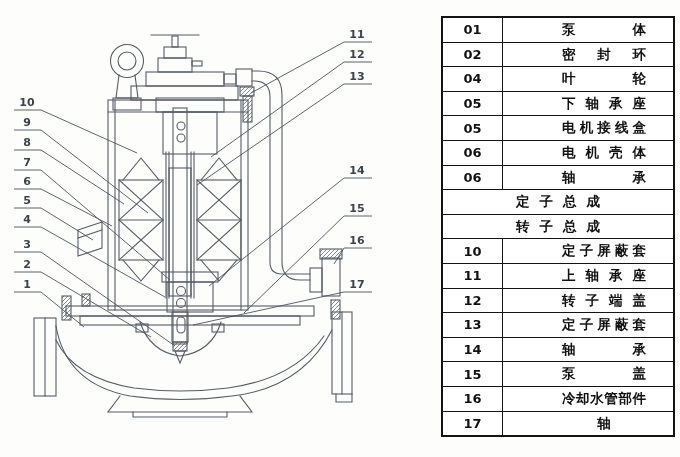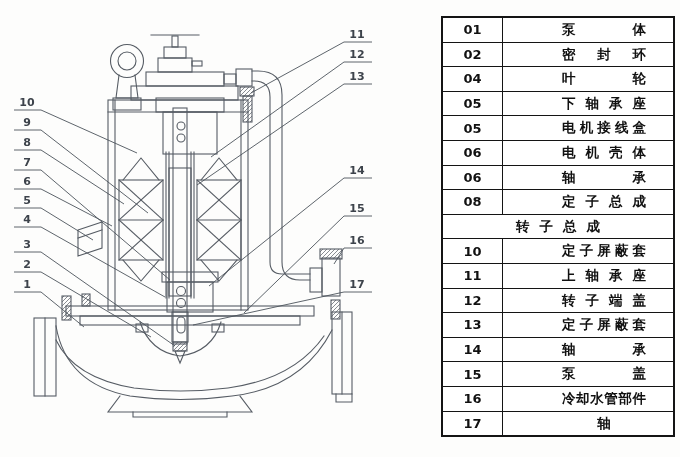--- a/index.html
+++ b/index.html
@@ -298,21 +298,20 @@
       <div class="trow">
         <div class="cnum">06</div>
         <div class="cname">
           <div class="cname-in">
             <span>轴</span>
             <span>承</span>
           </div>
         </div>
       </div>
       <div class="trow">
-        <div class="cnum">08</div>
         <div class="cname">
           <div class="cname-in">
             <span>定</span>
             <span>子</span>
             <span>总</span>
             <span>成</span>
           </div>
         </div>
       </div>
       <div class="trow">

